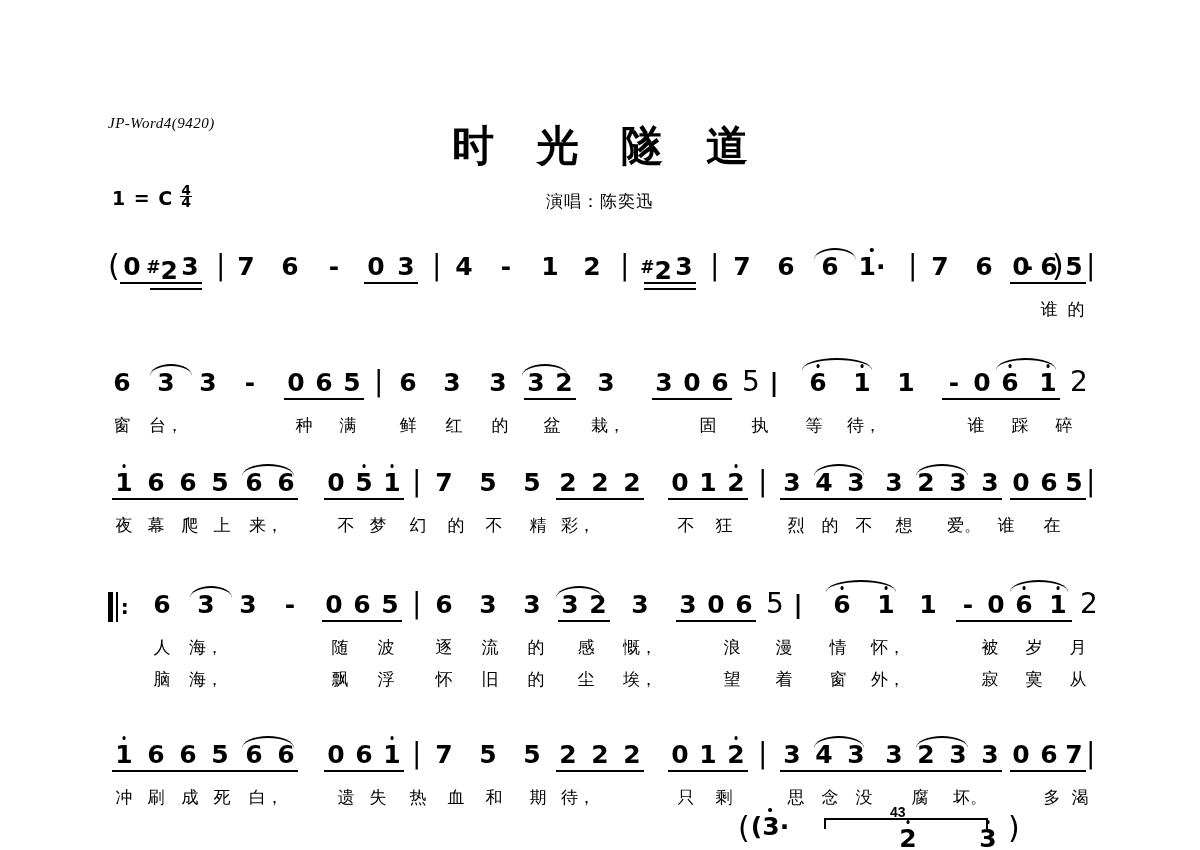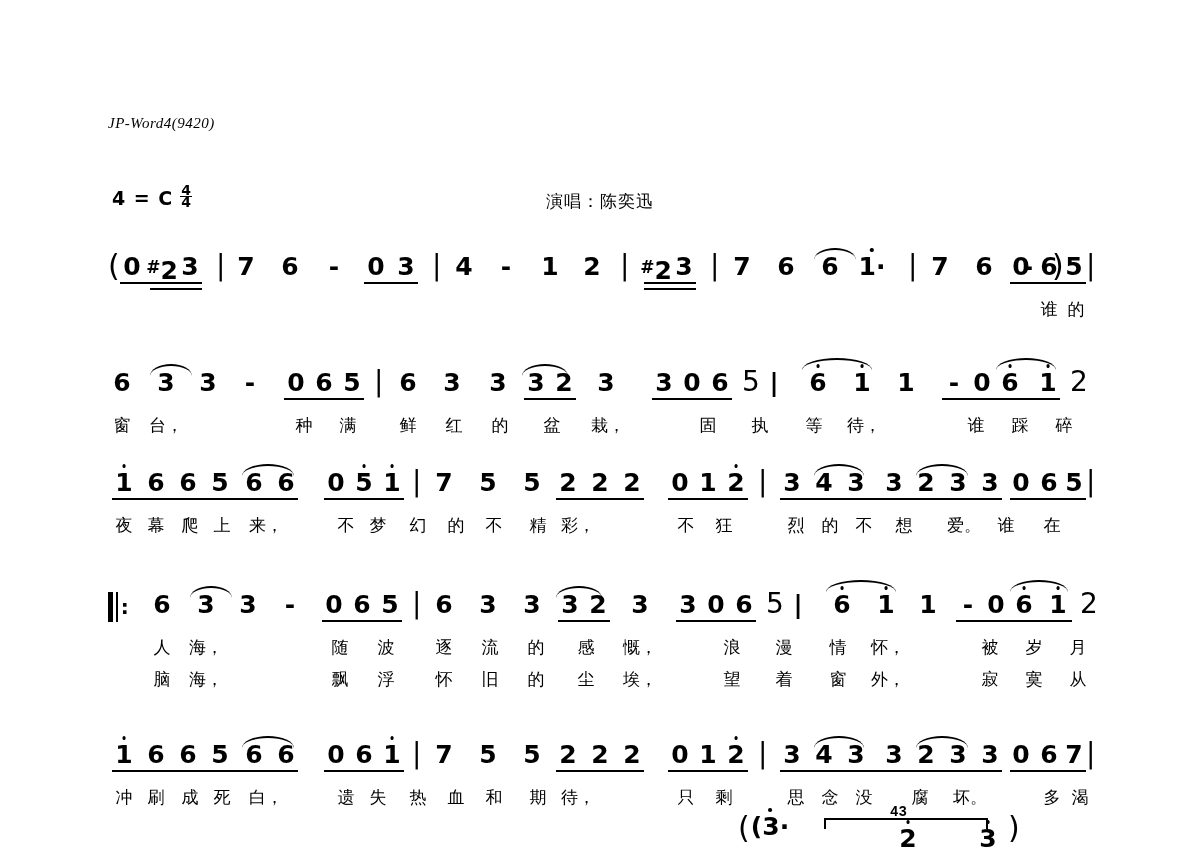--- a/index.html
+++ b/index.html
@@ -199,38 +199,39 @@
     vertical-align: 2px;
   }
   .tripletbox {
     position: absolute;
     border: 2px solid #000;
     border-bottom: none;
     height: 9px;
   }
   .smallnum {
     position: absolute;
-    font-family: Liberation Mono, monospace;
+    font-family: Liberation Sans, sans-serif;
     font-size: 14px;
     font-weight: bold;
   }
 </style>
 </head>
 <body>
 
 <div class="sheet">
 
   <div class="doc-code">JP-Word4(9420)</div>
 
+  <div class="title">时 光 隧 道</div>
 
   <div class="singer">演唱：陈奕迅</div>
 
 
   <div class="key-sig">
-    <span class="eq">4 = C</span>
+    <span class="eq">1 = C</span>
     <span class="meter">
       <span class="num">4</span>
       <span class="den">4</span>
     </span>
   </div>
 
   <div class="system" style="top:252px;">
     <div class="notes-row">
       <span class="paren" style="left:0px;">(</span>
       <span class="n" style="left:24px;">0</span>

